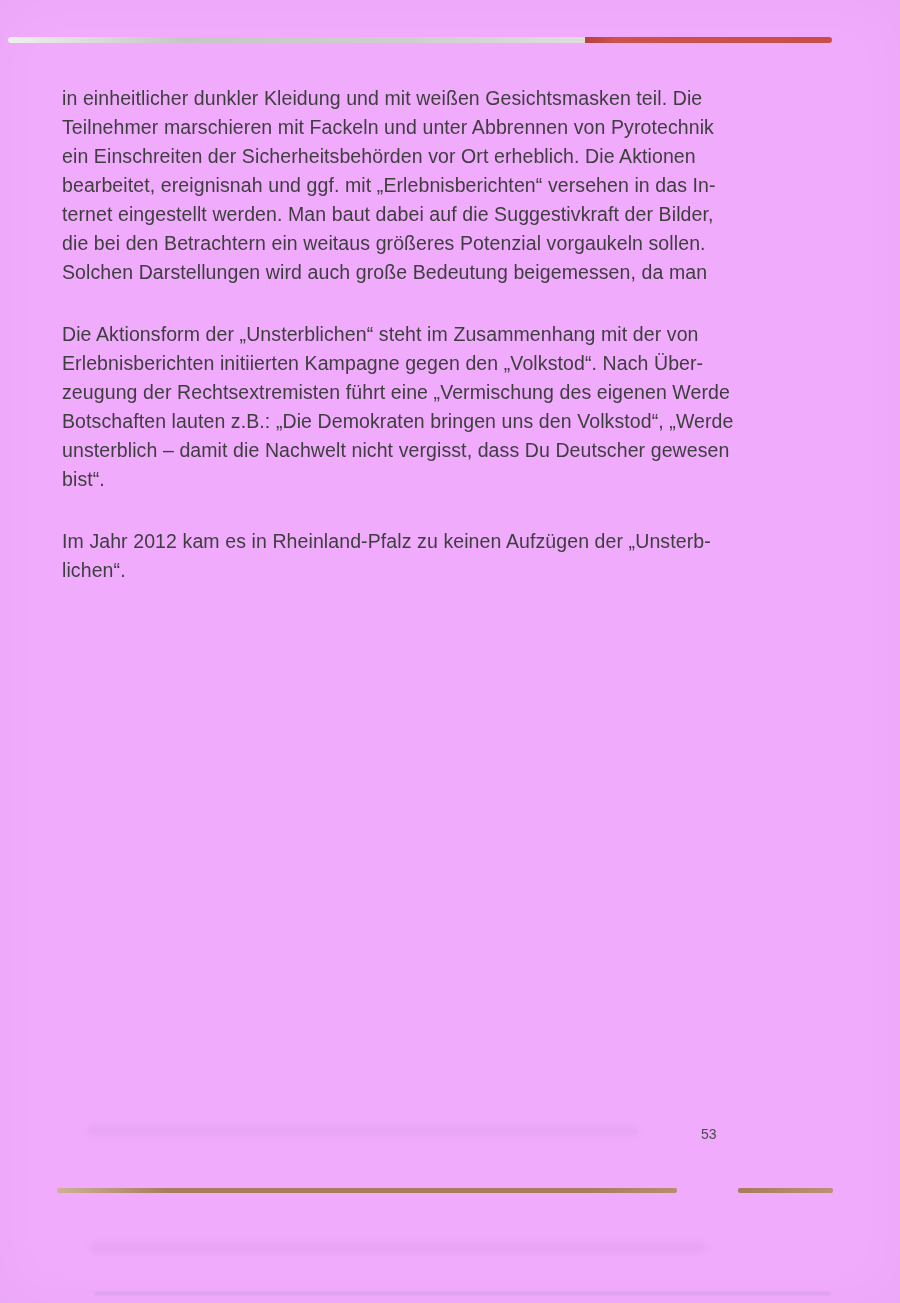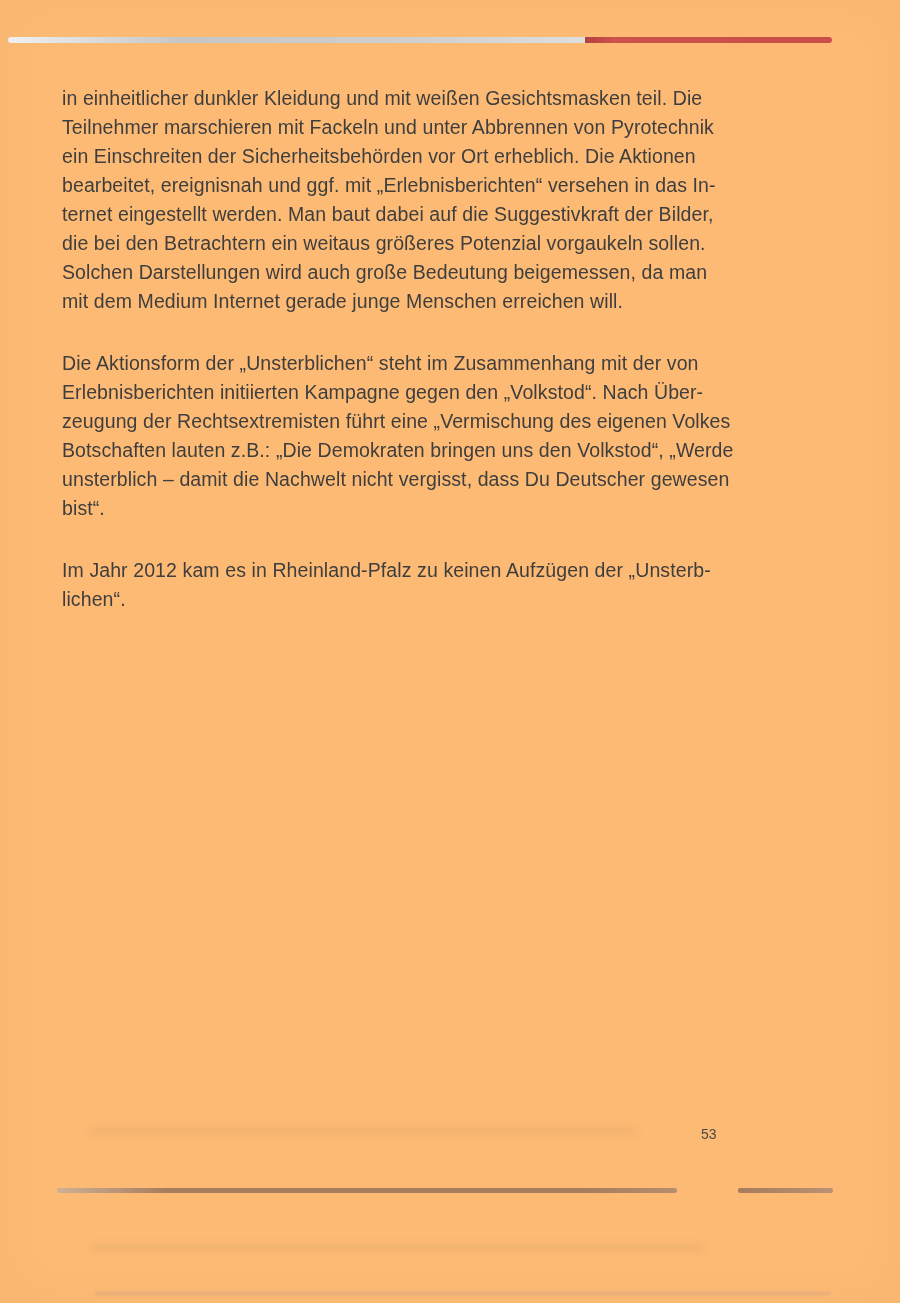--- a/index.html
+++ b/index.html
@@ -4,21 +4,21 @@
 <style>
   html, body {
     margin: 0;
     padding: 0;
     background: #ffffff;
   }
   .page {
     position: relative;
     width: 900px;
     height: 1303px;
-    background: #fdba74;
+    background: #f0abfc;
     overflow: hidden;
     box-shadow: inset 0 0 60px rgba(0,0,0,0.025);
     font-family: "Liberation Sans", "DejaVu Sans", sans-serif;
   }
 
   
   .top-rule {
     position: absolute;
     top: 37px;
     left: 8px;
@@ -119,26 +119,25 @@
 
   <div class="text-block">
       <div class="paragraph">
         <div class="line"><span>in einheitlicher dunkler Kleidung und mit weißen Gesichtsmasken teil. Die</span></div>
         <div class="line"><span>Teilnehmer marschieren mit Fackeln und unter Abbrennen von Pyrotechnik</span></div>
         <div class="line"><span>ein Einschreiten der Sicherheitsbehörden vor Ort erheblich. Die Aktionen</span></div>
         <div class="line"><span>bearbeitet, ereignisnah und ggf. mit „Erlebnisberichten“ versehen in das In-</span></div>
         <div class="line"><span>ternet eingestellt werden. Man baut dabei auf die Suggestivkraft der Bilder,</span></div>
         <div class="line"><span>die bei den Betrachtern ein weitaus größeres Potenzial vorgaukeln sollen.</span></div>
         <div class="line"><span>Solchen Darstellungen wird auch große Bedeutung beigemessen, da man</span></div>
-        <div class="line"><span>mit dem Medium Internet gerade junge Menschen erreichen will.</span></div>
       </div>
       <div class="paragraph">
         <div class="line"><span>Die Aktionsform der „Unsterblichen“ steht im Zusammenhang mit der von</span></div>
         <div class="line"><span>Erlebnisberichten initiierten Kampagne gegen den „Volkstod“. Nach Über-</span></div>
-        <div class="line"><span>zeugung der Rechtsextremisten führt eine „Vermischung des eigenen Volkes</span></div>
+        <div class="line"><span>zeugung der Rechtsextremisten führt eine „Vermischung des eigenen Werde</span></div>
         <div class="line"><span>Botschaften lauten z.B.: </span><span class="italic">„Die Demokraten bringen uns den Volkstod“, „Werde</span></div>
         <div class="line"><span class="italic">unsterblich – damit die Nachwelt nicht vergisst, dass Du Deutscher gewesen</span></div>
         <div class="line"><span class="italic">bist“.</span></div>
       </div>
       <div class="paragraph">
         <div class="line"><span>Im Jahr 2012 kam es in Rheinland-Pfalz zu keinen Aufzügen der „Unsterb-</span></div>
         <div class="line"><span>lichen“.</span></div>
       </div>
     </div>
 

